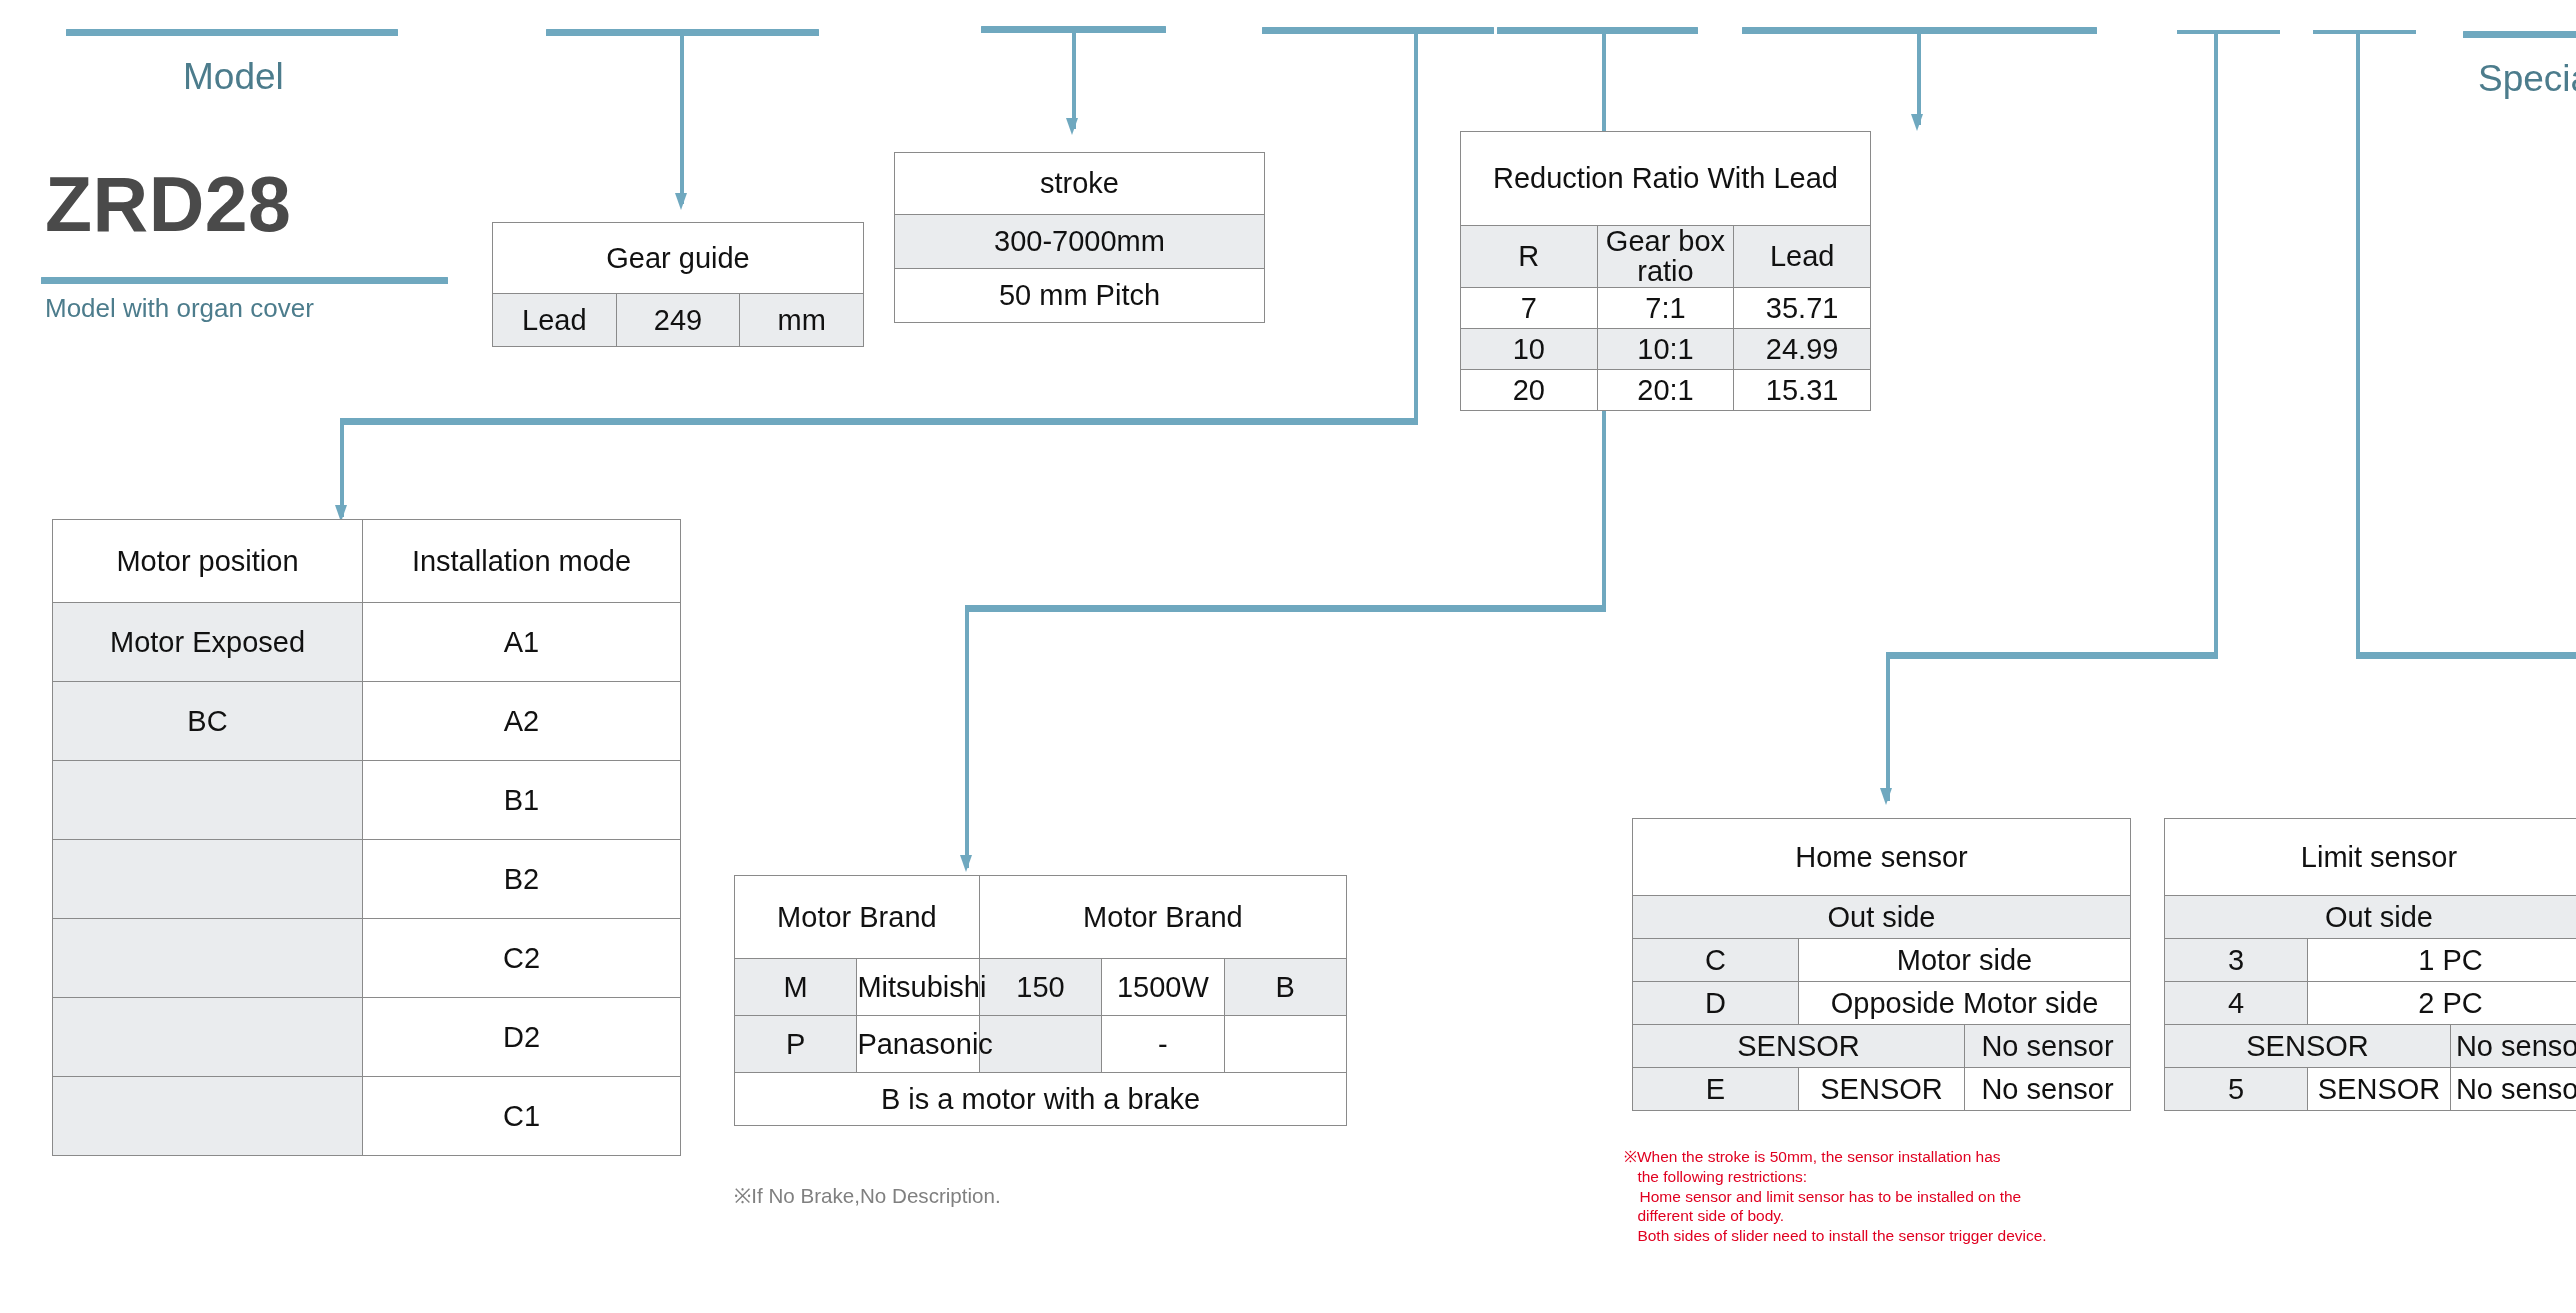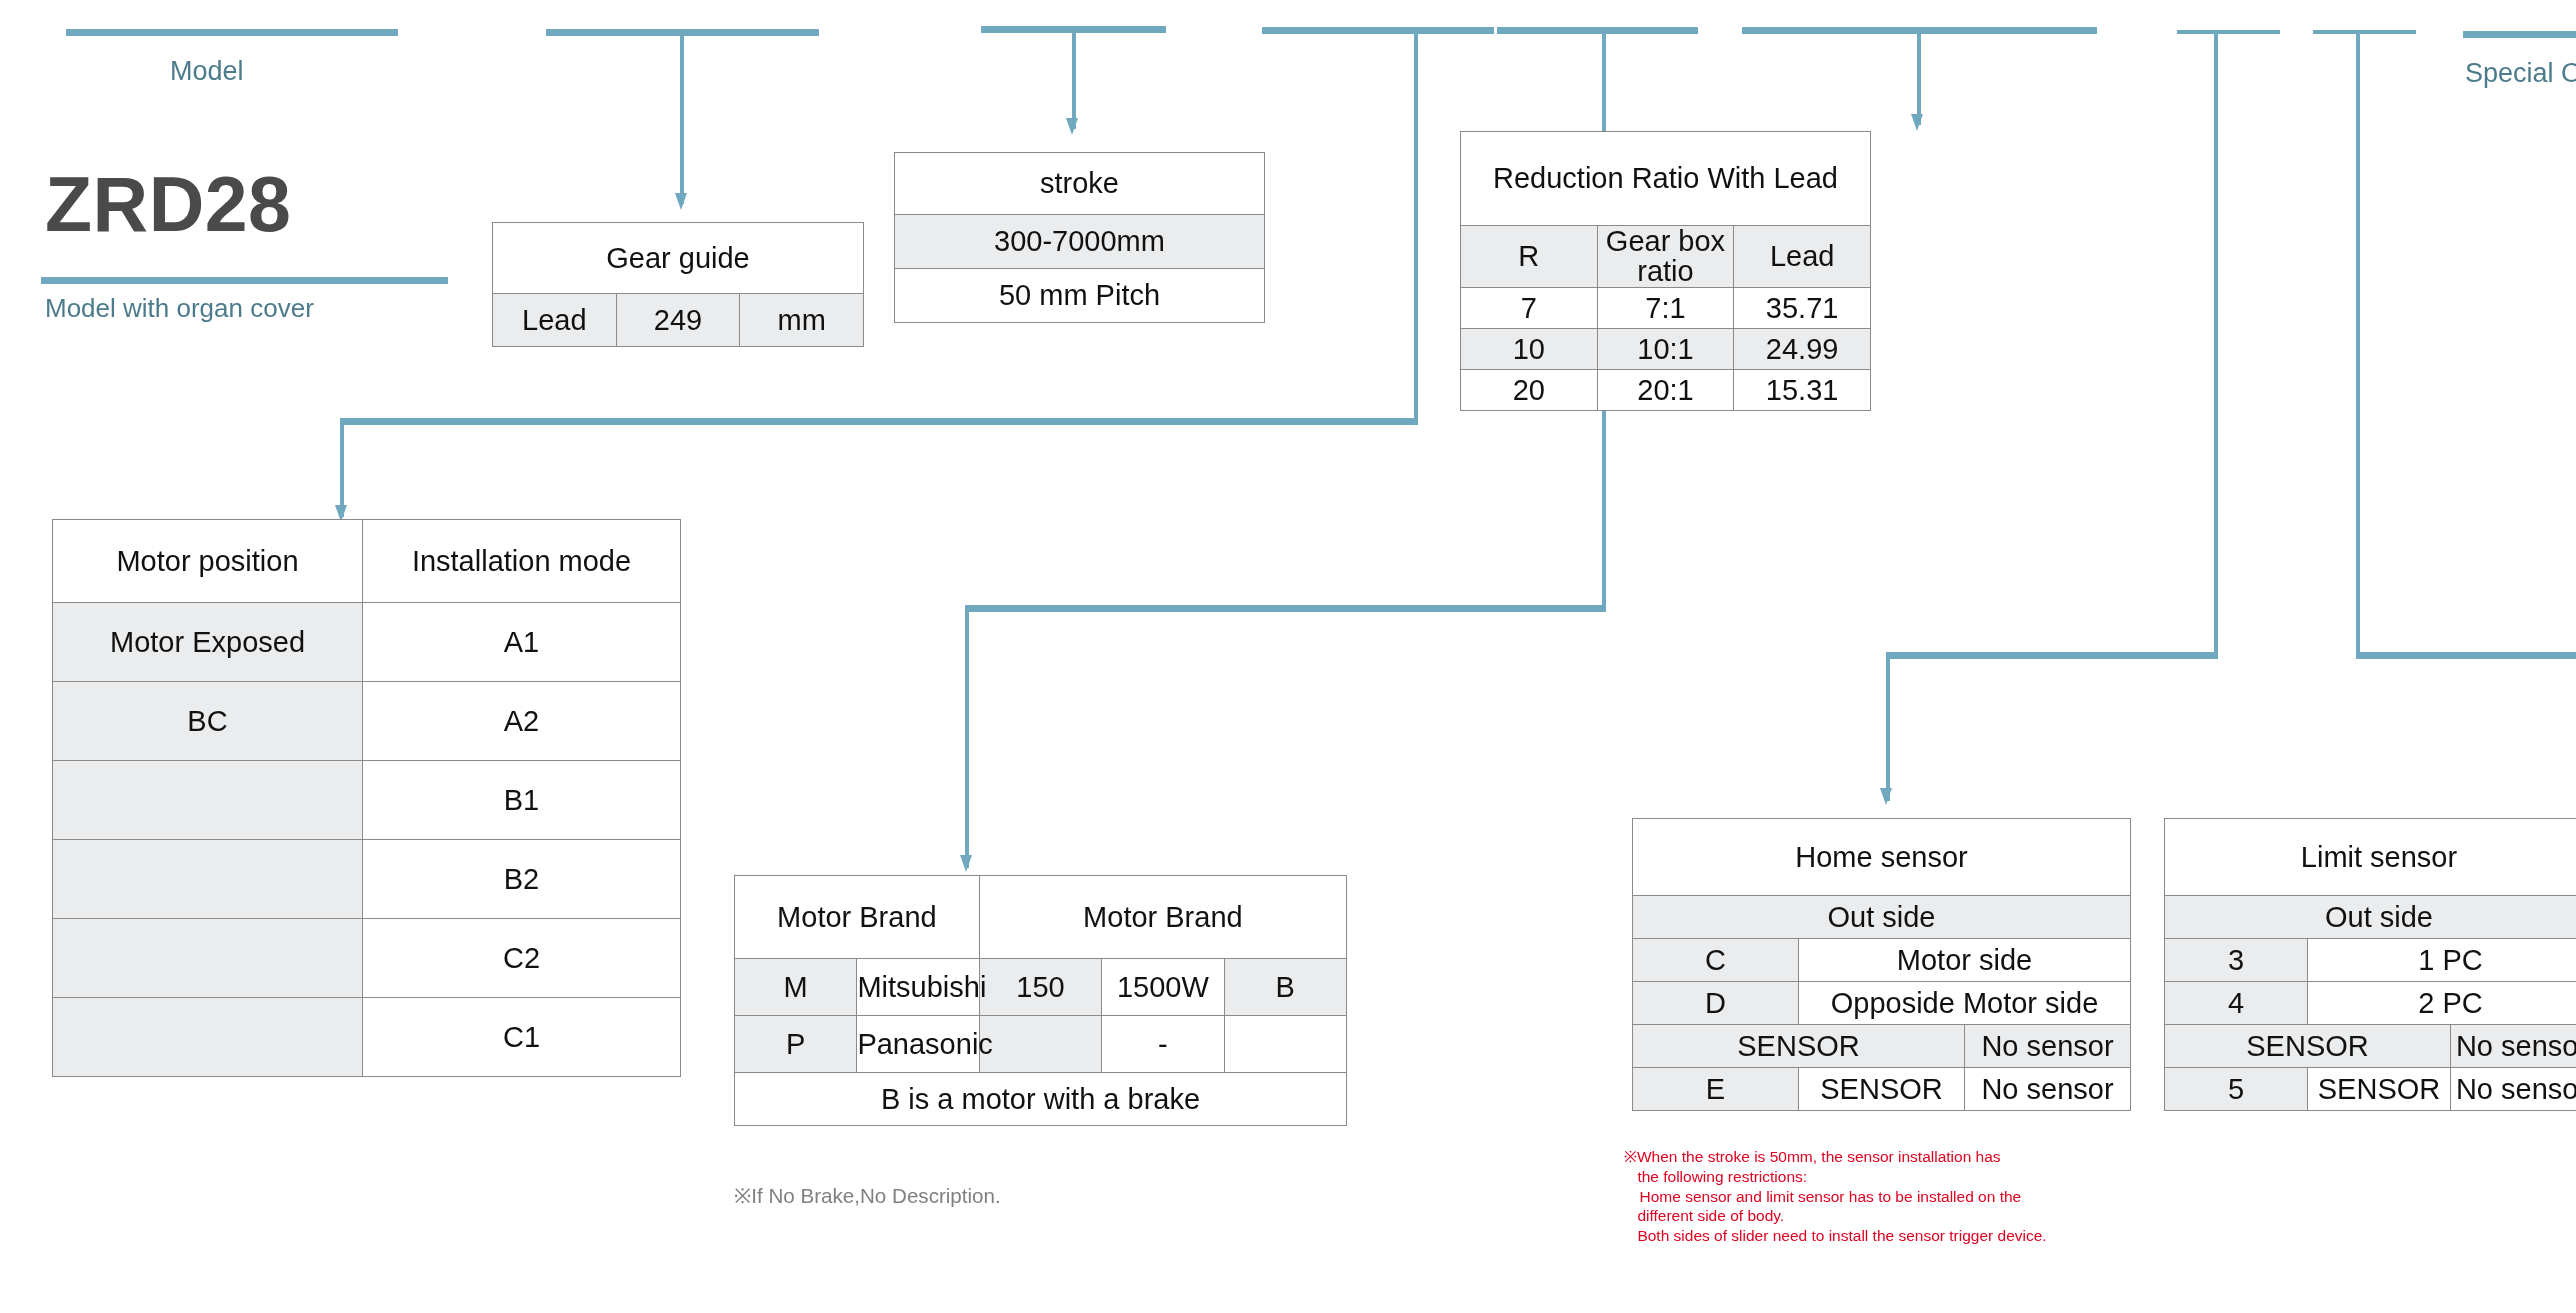--- a/index.html
+++ b/index.html
@@ -12,21 +12,21 @@
   
   .conn{position:absolute;background:#6FA8BF;}
   .hbar{height:7.2px;border-radius:0.5px;}
   .hthin{height:4.1px;}
   .vline{width:3.6px;}
   .arrow{position:absolute;width:0;height:0;
          border-left:6.7px solid transparent;
          border-right:6.7px solid transparent;
          border-top:17.5px solid #6FA8BF;}
 
-  .lbl{position:absolute;font-size:27px;color:#4C7C8C;white-space:nowrap;}
+  .lbl{position:absolute;font-size:37px;color:#4C7C8C;white-space:nowrap;margin-left:13px;}
 
   .modelcode{position:absolute;font-size:77px;font-weight:bold;color:#4A4A4A;letter-spacing:0.5px;}
   .modelsub{position:absolute;font-size:26px;color:#4C7C8C;white-space:nowrap;}
 
   
   table.bx{
     position:absolute;border-collapse:collapse;background:#fff;
     table-layout:fixed;
   }
   table.bx td{
@@ -172,20 +172,24 @@
       <td class="sh g" style="height:78px;"></td>
       <td>B1</td>
     </tr>
     <tr>
       <td class="sh g" style="height:78px;"></td>
       <td>B2</td>
     </tr>
     <tr>
       <td class="sh g" style="height:78px;"></td>
       <td>C2</td>
+    </tr>
+    <tr>
+      <td class="sh g" style="height:78px;"></td>
+      <td>D2</td>
     </tr>
     <tr>
       <td class="sh g" style="height:78px;"></td>
       <td>C1</td>
     </tr>
   </tbody>
     </table>
 
   <table class="bx" style="left:734px;top:875px;width:613px;">
     <tbody>

